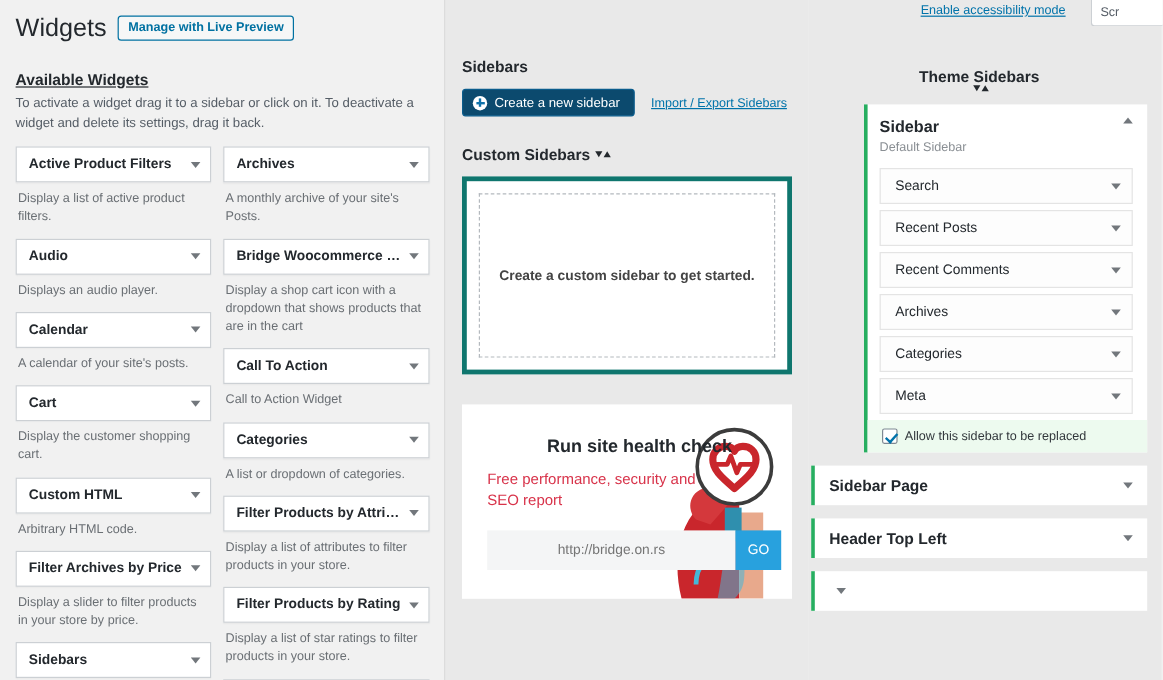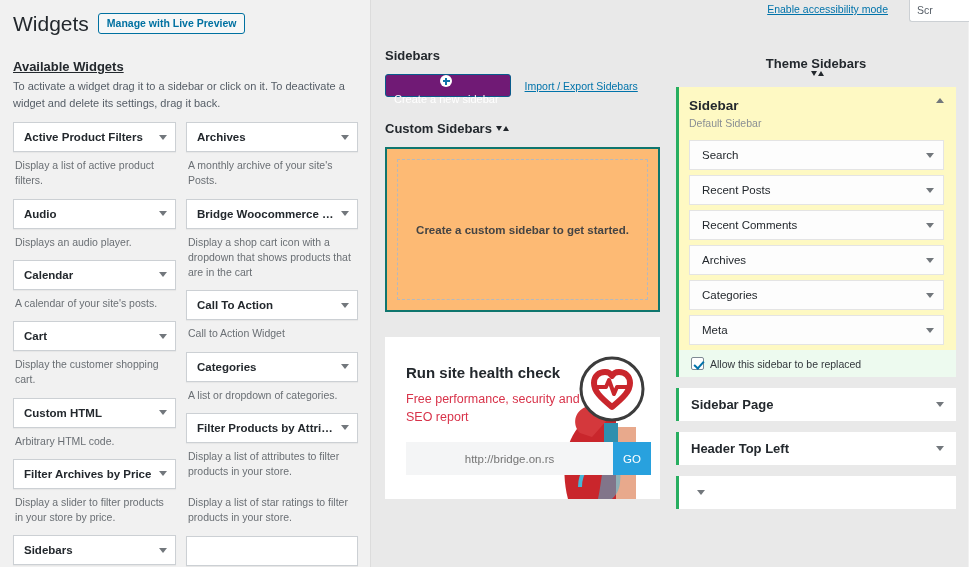--- a/index.html
+++ b/index.html
@@ -94,24 +94,24 @@
     background: #e9e9e9;
     border-left: 1px solid #dcdcdc;
     padding: 0 14px; position: relative; overflow: hidden;
   }
   .sidebars-heading {
     font-size: 13px; font-weight: bold; color: #23282d;
     margin-top: 48px; margin-bottom: 0;
   }
   .sidebar-actions { display: flex; align-items: center; gap: 14px; margin-top: 11px; }
   .btn-primary {
-    background: #701a75; color: #fff; border: 1px solid #0a5c8c;
+    background: #0c4a6e; color: #fff; border: 1px solid #0a5c8c;
     border-radius: 3px; font-size: 11px; height: 23px;
     display: inline-flex; align-items: center; gap: 6px;
-    padding: 0 11px 0 8px; cursor: pointer; white-space: nowrap; flex-direction: column;
+    padding: 0 11px 0 8px; cursor: pointer; white-space: nowrap;
   }
   .plus-icon {
     width: 12px; height: 12px; border-radius: 50%; background: #fff;
     position: relative; flex: 0 0 auto;
   }
   .plus-icon::before, .plus-icon::after {
     content: ""; position: absolute; background: #0f72aa;
   }
   .plus-icon::before { left: 5px; top: 2.5px; width: 2px; height: 7px; }
   .plus-icon::after  { top: 5px; left: 2.5px; height: 2px; width: 7px; }
@@ -121,36 +121,36 @@
   .group-title {
     font-size: 13px; font-weight: bold; color: #23282d;
     margin-top: 24px; display: flex; align-items: center; gap: 1px;
   }
   .toggle-arrows { display: inline-flex; align-items: center; gap: 1px; margin-left: 3px; }
   .toggle-arrows .caret-down, .toggle-arrows .caret-up { margin-left: 0; border-left-width: 3.5px; border-right-width: 3.5px; }
   .toggle-arrows .caret-down { border-top: 5px solid #23282d; }
   .toggle-arrows .caret-up { border-bottom: 5px solid #23282d; }
 
   .empty-sidebar-box {
-    background: #fdba74; border: 2px solid #0f766e;
+    background: #ffffff; border: 4px solid #0f766e;
     margin-top: 11px; height: 165px; padding: 10px;
   }
   .empty-dash {
     border: 1px dashed #b4b9be; height: 100%;
     display: flex; align-items: center; justify-content: center;
     font-size: 11.5px; font-weight: bold; color: #444; text-align: center;
   }
 
   
   .promo-card {
     background: #fff; margin-top: 25px; height: 162px;
     position: relative; overflow: hidden;
   }
   .promo-inner { padding: 27px 0 0 21px; position: relative; z-index: 2; }
-  .promo-title { font-size: 15px; font-weight: bold; color: #23282d; }
+  .promo-title { font-size: 15px; font-weight: bold; color: #23282d; text-align: center; }
   .promo-sub {
     font-size: 12.5px; color: #d8334a; line-height: 1.45;
     margin-top: 9px; max-width: 185px;
   }
   .promo-field-row {
     display: flex; align-items: center; margin-top: 16px; width: 245px;
   }
   .promo-input {
     flex: 1; height: 33px; background: #f4f5f6; border: none;
     font-size: 11.5px; color: #9ba1a6; text-align: center;
@@ -168,22 +168,22 @@
     width: 294px; height: 567px;
     background: #e9e9e9;
     padding: 0 12px 0 0; position: relative; overflow: hidden;
   }
   .right-inner { padding-left: 2px; }
   .theme-group-title {
     font-size: 13px; font-weight: bold; color: #23282d;
     margin-top: 56px; display: flex; align-items: center; flex-direction: column;
   }
   .sidebar-panel {
-    background: #fef9c3; border-left: 3px solid #27ae60;
-    margin-top: 11px; padding: 11px 12px 0 10px;
+    background: #ffffff; border-left: 3px solid #27ae60;
+    margin-top: 11px; padding: 11px 12px 0 10px; margin-left: 44px;
   }
   .sp-head { display: flex; align-items: flex-start; }
   .sp-name { font-size: 13.5px; font-weight: bold; color: #23282d; flex: 1; }
   .sp-desc { font-size: 10.5px; color: #8a8f94; margin-top: 4px; margin-bottom: 11px; }
   .sp-widget {
     background: #fdfdfd; border: 1px solid #e4e4e4;
     height: 30px; display: flex; align-items: center;
     padding: 0 9px 0 12px; margin-bottom: 5px; cursor: move;
   }
   .sp-widget .wtitle { font-size: 11.5px; color: #23282d; flex: 1; font-weight: normal; }
@@ -284,20 +284,24 @@
           <div class="widget-card">
             <span class="wtitle">Categories</span>
             <span class="caret-down"></span>
           </div>
           <div class="widget-desc">A list or dropdown of categories.</div>
           <div class="widget-card">
             <span class="wtitle">Filter Products by Attribute</span>
             <span class="caret-down"></span>
           </div>
           <div class="widget-desc">Display a list of attributes to filter products in your store.</div>
+          <div class="widget-card">
+            <span class="wtitle">Filter Products by Rating</span>
+            <span class="caret-down"></span>
+          </div>
           <div class="widget-desc">Display a list of star ratings to filter products in your store.</div>
           <div class="widget-card"></div>
         </div>
     </div>
   </div>
 
   <div class="mid-col">
     <div class="sidebars-heading">Sidebars</div>
 
     <div class="sidebar-actions">

